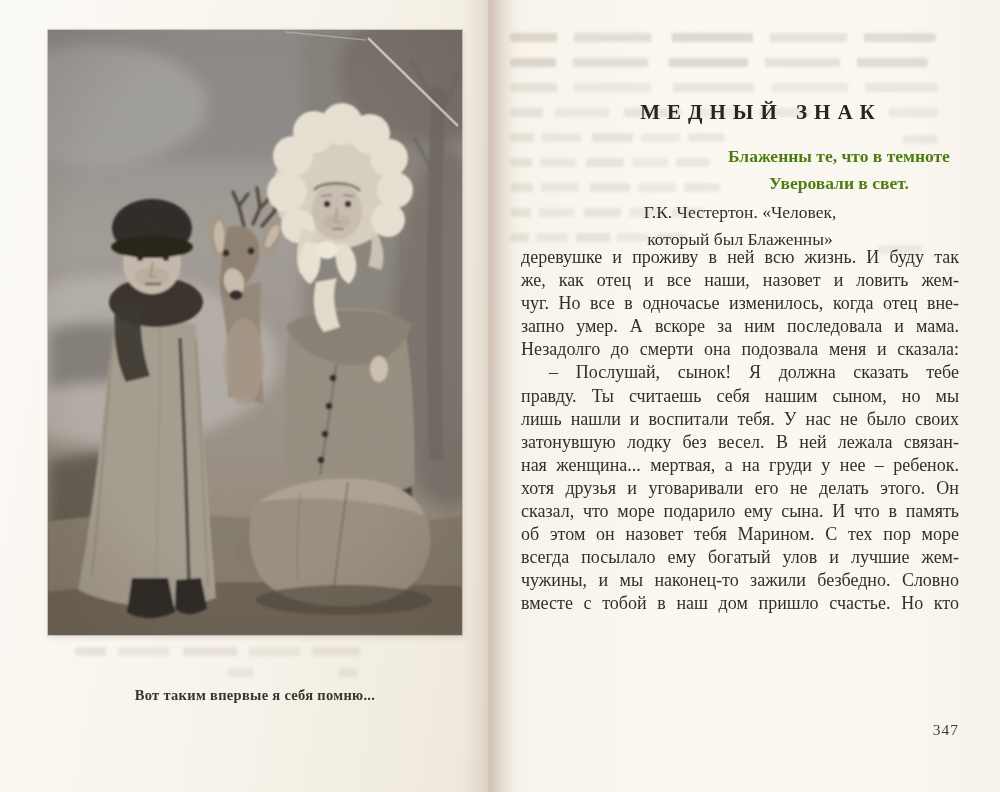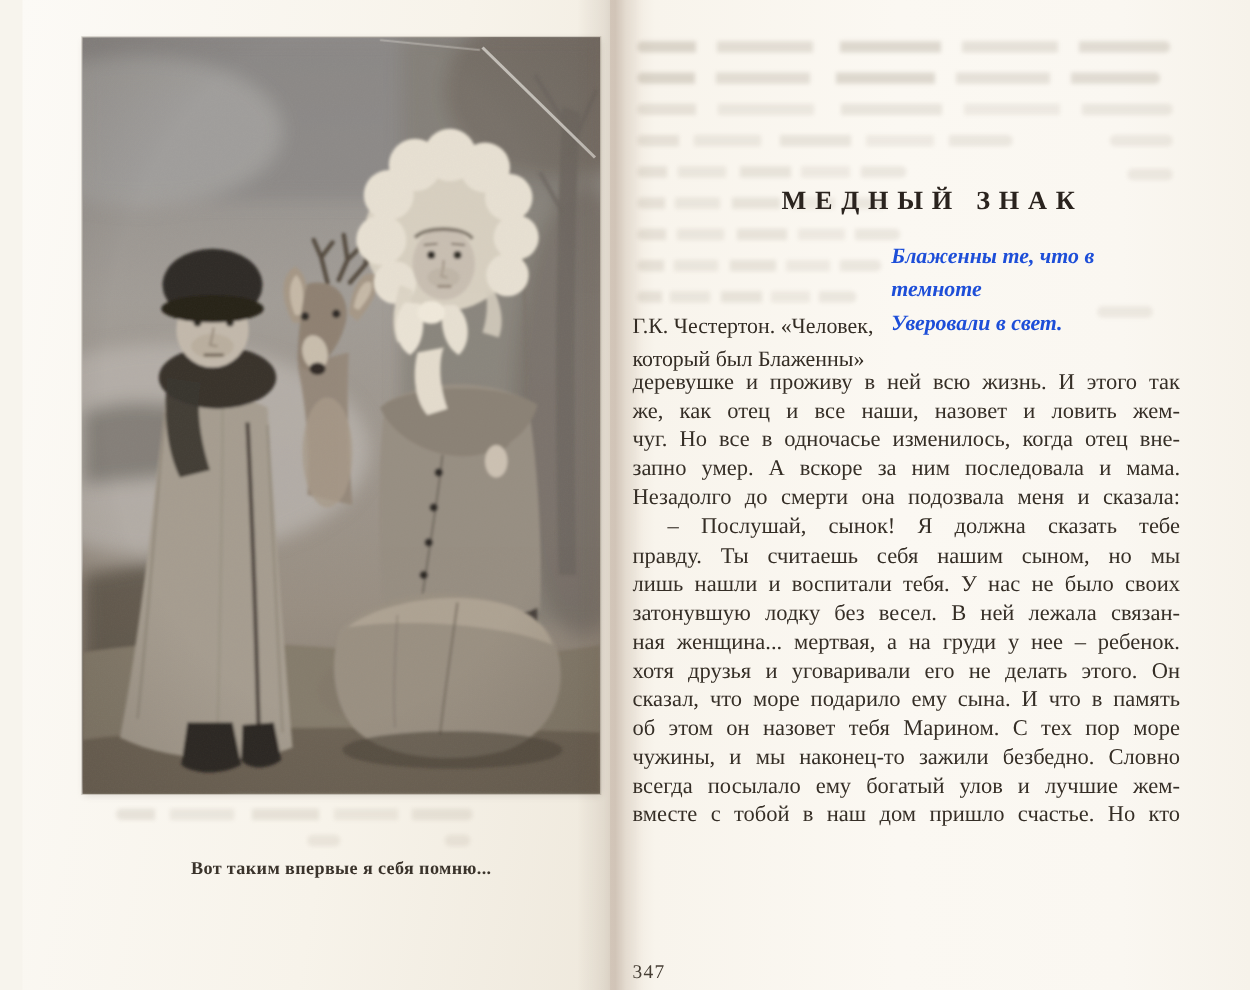--- a/index.html
+++ b/index.html
@@ -3,21 +3,21 @@
 <meta charset="utf-8">
 <style>
   html,body { margin:0; padding:0; }
   .spread {
     position:relative; width:1000px; height:792px; overflow:hidden;
     background:#f7f4ed;
     font-family:"Liberation Serif", serif;
     color:#352e27;
   }
   .left-page {
-    position:absolute; left:18px; top:0; width:512px; height:792px;
+    position:absolute; left:0; top:0; width:512px; height:792px;
     background:linear-gradient(100deg,#fcfaf6 0%,#f7f3ea 55%,#efe9dd 92%,#e9e1d4 100%);
   }
   .right-page {
     position:absolute; left:488px; top:0; width:512px; height:792px;
     background:linear-gradient(90deg,#e4d9cd 0%,#efe8dd 2.5%,#f8f4ec 7%,#fbf8f2 45%,#faf7f1 80%,#f6f2ea 100%);
   }
   .gutter {
     position:absolute; left:462px; top:0; width:52px; height:792px; pointer-events:none;
     background:linear-gradient(90deg, rgba(90,70,55,0) 0%, rgba(110,88,70,0.10) 40%, rgba(120,95,78,0.20) 58%, rgba(130,105,88,0.10) 74%, rgba(130,105,88,0) 100%);
   }
@@ -36,42 +36,42 @@
       rgba(138,126,106,.20) 15% 33%, rgba(138,126,106,0) 33% 38%,
       rgba(138,126,106,.25) 38% 57%, rgba(138,126,106,0) 57% 61%,
       rgba(138,126,106,.18) 61% 79%, rgba(138,126,106,0) 79% 83%,
       rgba(138,126,106,.22) 83% 100%);
   }
   .ghost.dim { opacity:.62; }
   .ghost.blob {
     background:rgba(138,126,106,.20);
   }
   
-  .right-col { position:absolute; left:506px; top:0; width:438px; height:672px;margin-top:48px; }
+  .right-col { position:absolute; left:521px; top:0; width:438px; height:672px; }
   .chapter-title {
     position:absolute; top:100px; left:0; width:100%; padding-left:42px; box-sizing:border-box;
     text-align:center; font-weight:bold; font-size:21px; letter-spacing:7px;
     color:#2a231e; white-space:nowrap;
   }
   .epigraph {
     position:absolute; top:143px; left:207px;
-    font-style:italic; font-weight:bold; font-size:17.5px; line-height:27px; color:#1d4ed8;
+    font-weight:bold; font-size:17.5px; line-height:27px; color:#4d7c0f;text-align:center;
   }
   .attribution {
     position:absolute; top:199px; left:0; width:100%;
-    text-align:left; font-size:17.5px; line-height:27px; color:#332c24;
+    text-align:center; font-size:17.5px; line-height:27px; color:#332c24;
   }
   .body-text { position:absolute; top:246px; left:0; width:438px; font-size:18px; color:#352e26; }
   .b-line {
     height:23.1px; line-height:23.1px; overflow:hidden;
     text-align:justify; text-align-last:justify; white-space:normal;
   }
   .b-line.indent { text-indent:28px; }
   .page-number {
-    position:absolute; top:721px; left:0; width:100%; text-align:left;
+    position:absolute; top:721px; left:0; width:100%; text-align:right;
     font-size:15.5px; letter-spacing:1px; color:#453d33;
   }
   
   .caption {
     position:absolute; left:48px; top:687px; width:414px; text-align:center;
     font-weight:bold; font-size:14.5px; letter-spacing:.3px; color:#3a332b;
   }
 </style>
 </head>
 <body>
@@ -259,34 +259,34 @@
       <div>Блаженны те, что в темноте</div>
       <div>Уверовали в свет.</div>
     </div>
 
     <div class="attribution">
       <div>Г.К. Честертон. «Человек,</div>
       <div>который был Блаженны»</div>
     </div>
 
     <div class="body-text">
-        <div class="b-line">деревушке и проживу в ней всю жизнь. И этого так</div>
+        <div class="b-line">деревушке и проживу в ней всю жизнь. И буду так</div>
         <div class="b-line">же, как отец и все наши, назовет и ловить жем-</div>
         <div class="b-line">чуг. Но все в одночасье изменилось, когда отец вне-</div>
         <div class="b-line">запно умер. А вскоре за ним последовала и мама.</div>
         <div class="b-line">Незадолго до смерти она подозвала меня и сказала:</div>
         <div class="b-line indent">– Послушай, сынок! Я должна сказать тебе</div>
         <div class="b-line">правду. Ты считаешь себя нашим сыном, но мы</div>
         <div class="b-line">лишь нашли и воспитали тебя. У нас не было своих</div>
         <div class="b-line">затонувшую лодку без весел. В ней лежала связан-</div>
         <div class="b-line">ная женщина... мертвая, а на груди у нее – ребенок.</div>
         <div class="b-line">хотя друзья и уговаривали его не делать этого. Он</div>
         <div class="b-line">сказал, что море подарило ему сына. И что в память</div>
         <div class="b-line">об этом он назовет тебя Марином. С тех пор море</div>
+        <div class="b-line">всегда посылало ему богатый улов и лучшие жем-</div>
         <div class="b-line">чужины, и мы наконец-то зажили безбедно. Словно</div>
-        <div class="b-line">всегда посылало ему богатый улов и лучшие жем-</div>
         <div class="b-line">вместе с тобой в наш дом пришло счастье. Но кто</div>
       </div>
 
     <div class="page-number">347</div>
   </div>
 
 </div>
 
 </body></html>

